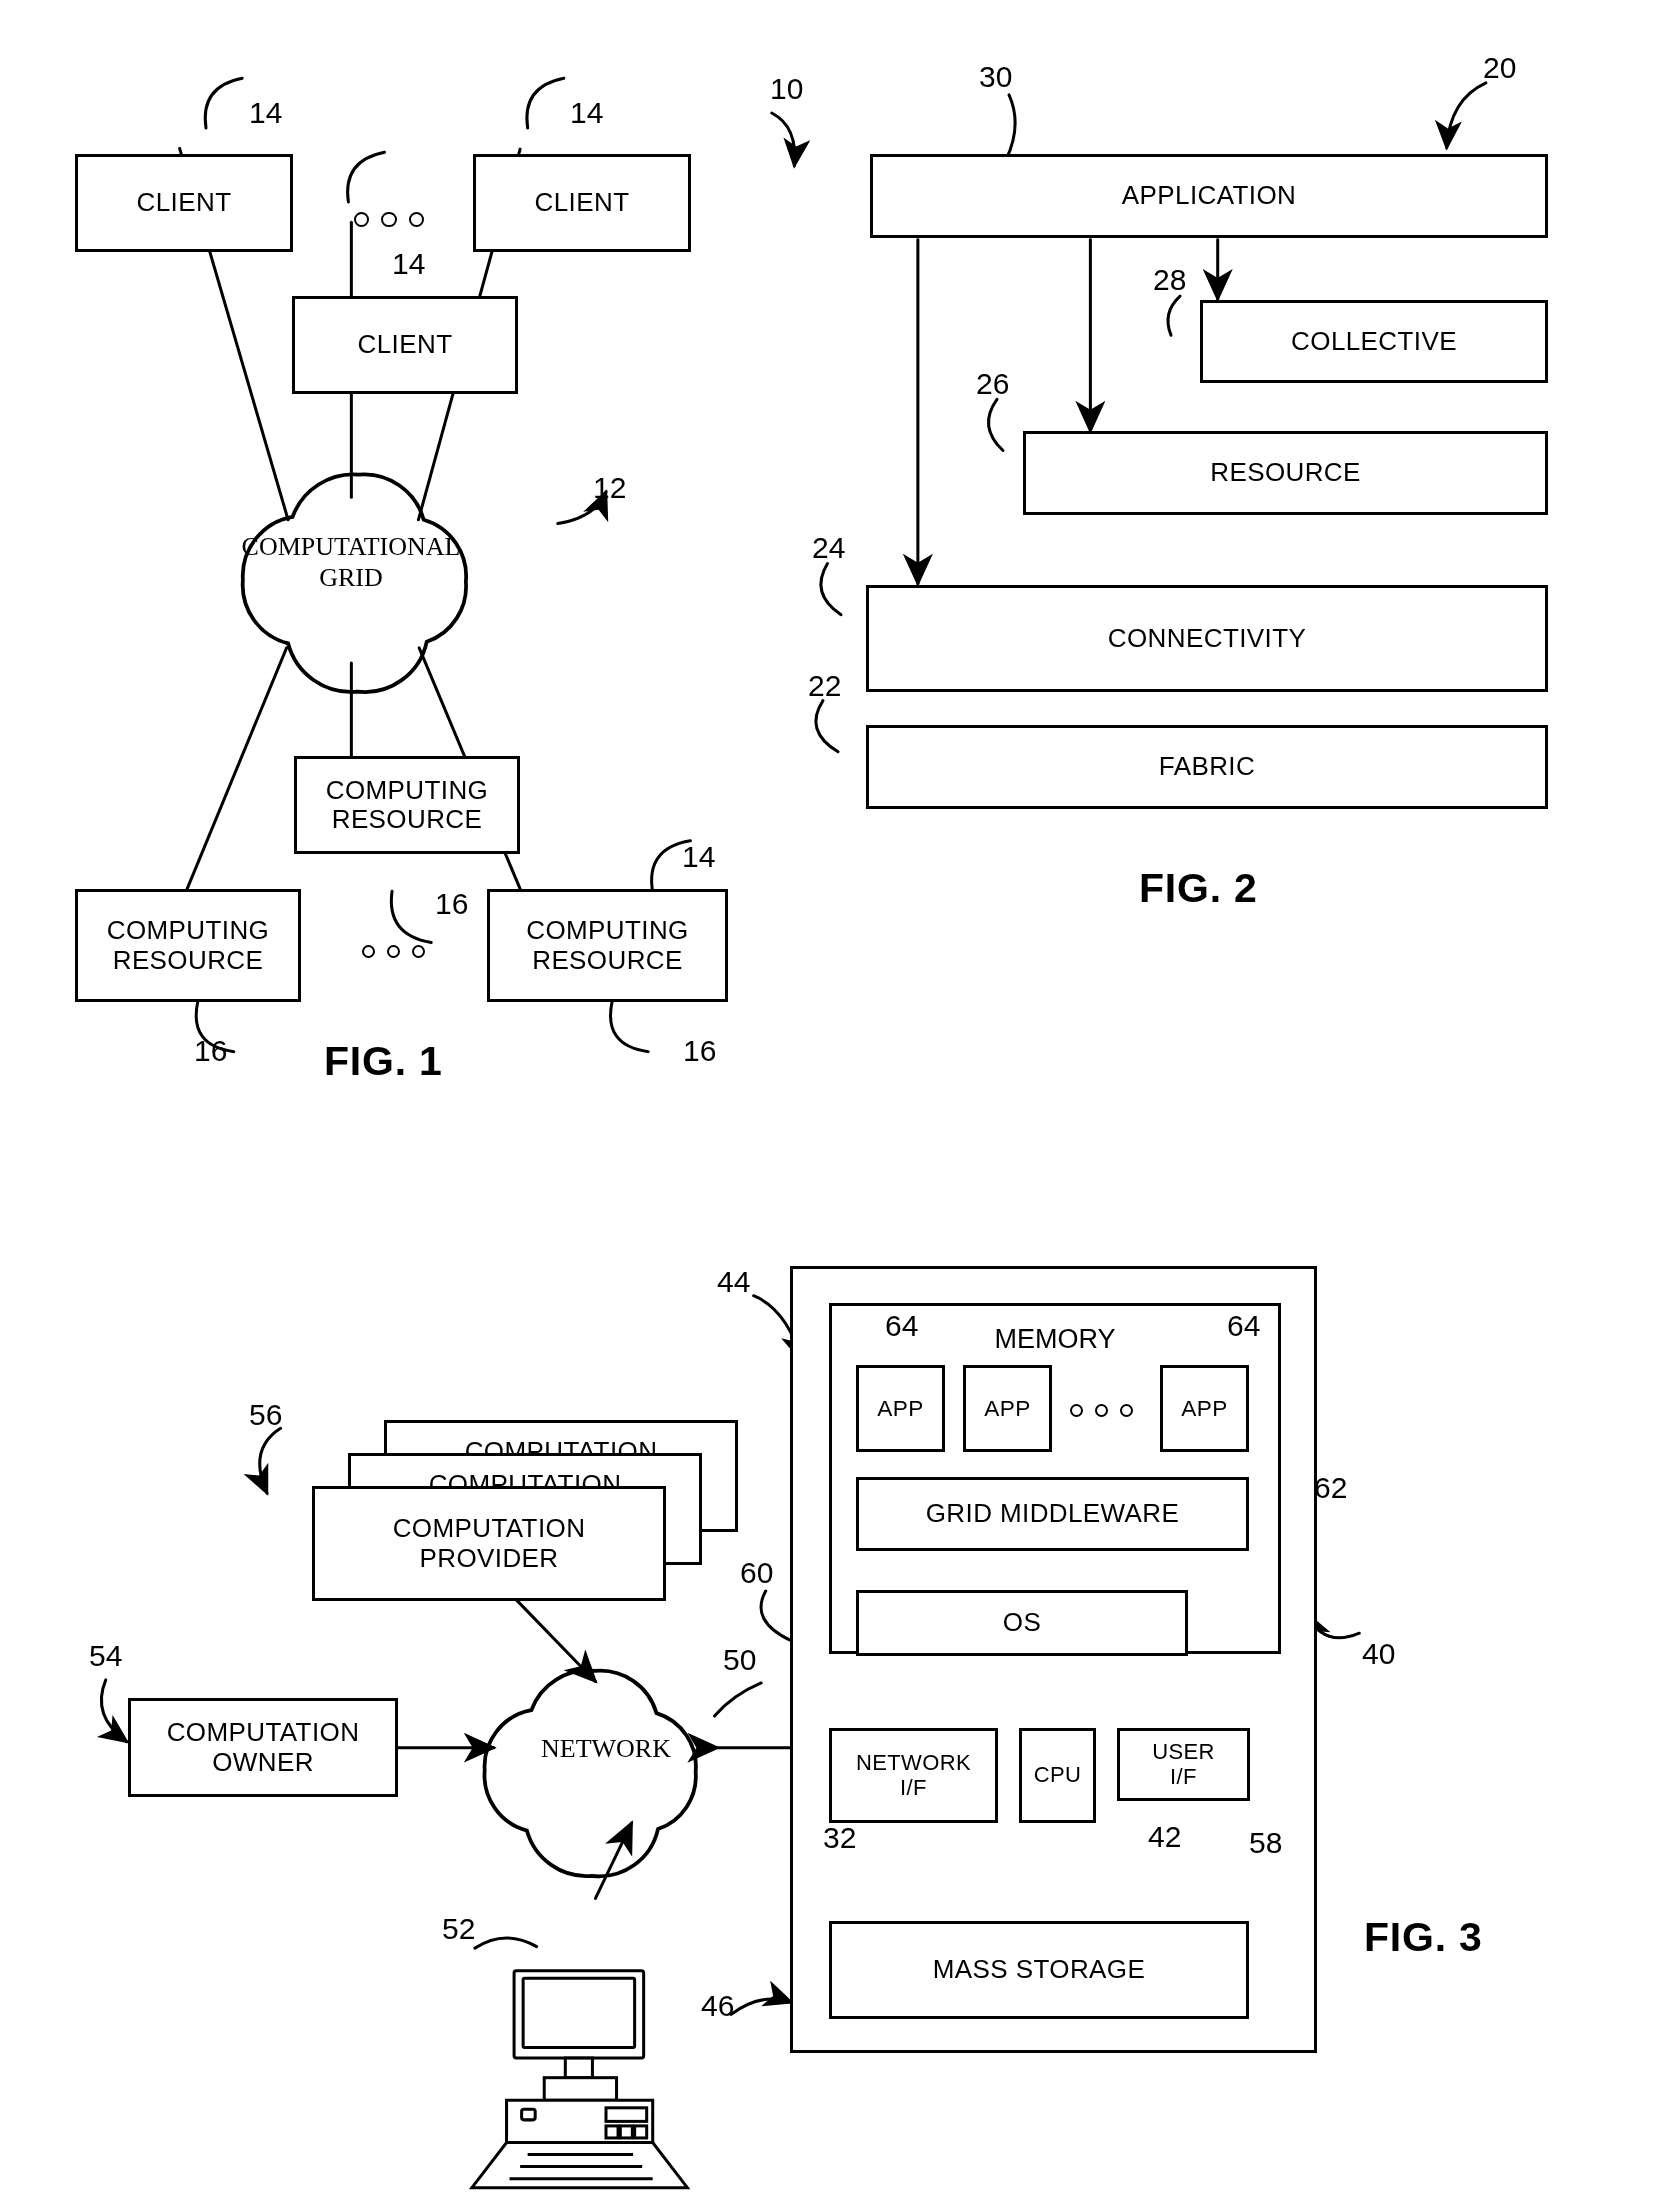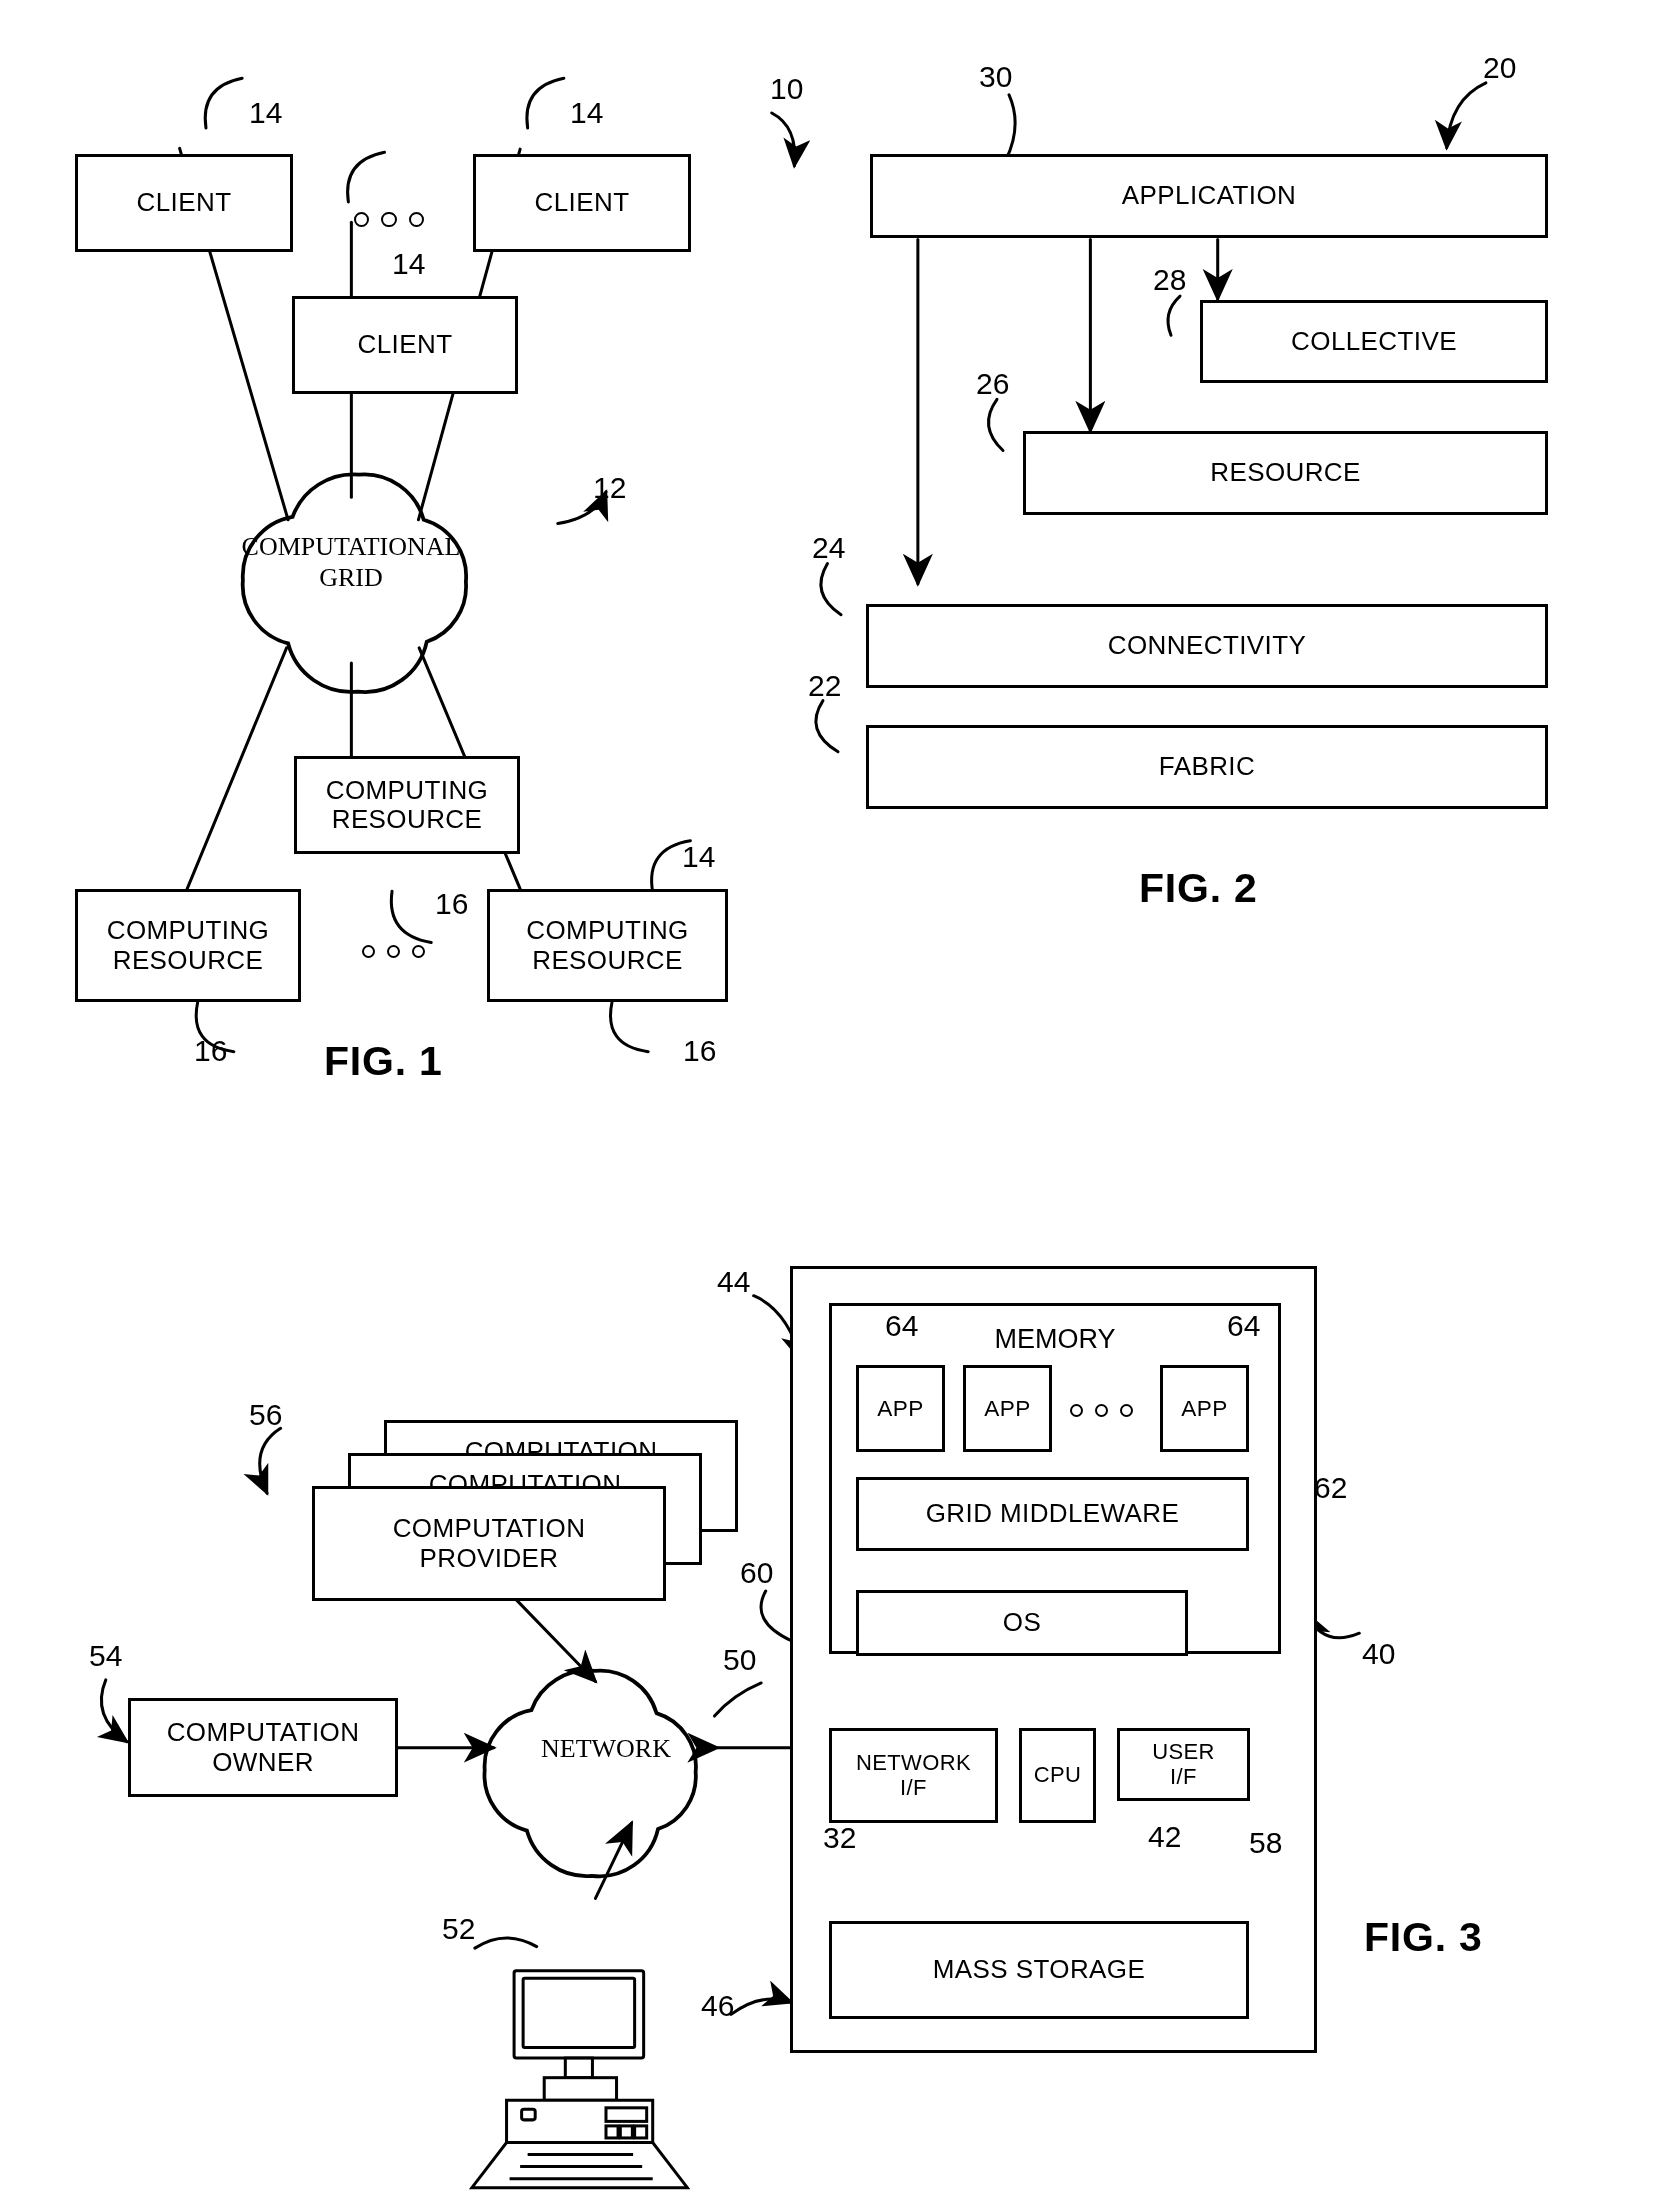--- a/index.html
+++ b/index.html
@@ -240,21 +240,21 @@
     </div>
 
     <div class="box" style="left:1200px;top:300px;width:348px;height:83px;">
       <span class="txt">COLLECTIVE</span>
     </div>
 
     <div class="box" style="left:1023px;top:431px;width:525px;height:84px;">
       <span class="txt">RESOURCE</span>
     </div>
 
-    <div class="box" style="left:866px;top:604px;width:682px;height:84px;">
+    <div class="box" style="left:866px;top:585px;width:682px;height:107px;">
       <span class="txt">CONNECTIVITY</span>
     </div>
 
     <div class="box" style="left:866px;top:725px;width:682px;height:84px;">
       <span class="txt">FABRIC</span>
     </div>
 
     <div class="refnum" style="left:979px;top:62px;">30</div>
     <div class="refnum" style="left:1483px;top:53px;">20</div>
     <div class="refnum" style="left:1153px;top:265px;">28</div>

